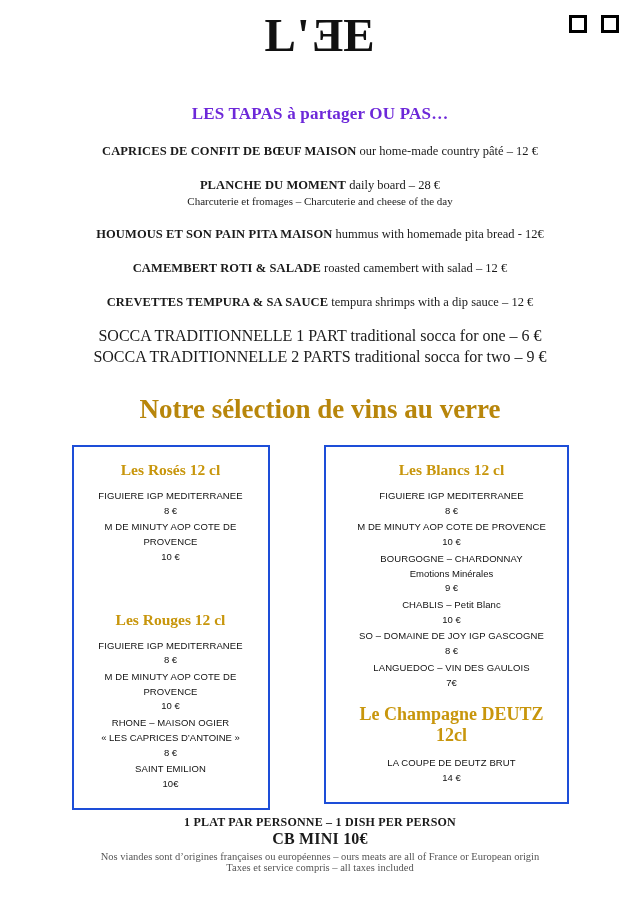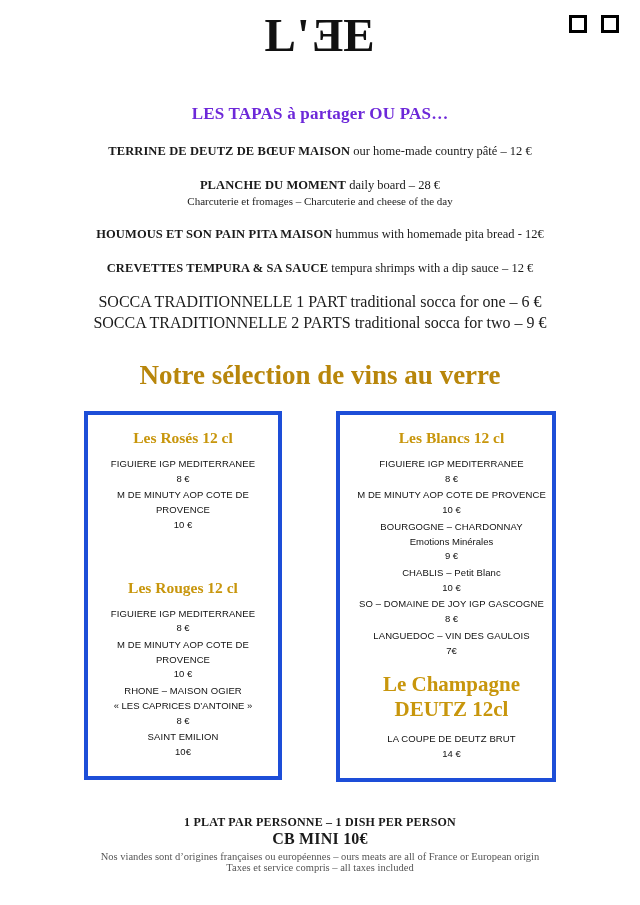--- a/index.html
+++ b/index.html
@@ -117,36 +117,36 @@
     margin-top: 26px;
     margin-bottom: 20px;
   }
   .wine-columns {
     display: flex;
     justify-content: center;
     gap: 54px;
     align-items: flex-start;
   }
   .wine-box {
-    border: 4px solid #1d4ed8;
+    border: 2px solid #1d4ed8;
     box-sizing: border-box;
     padding: 10px 6px 14px;
   }
   .wine-box.left { width: 198px; min-height: 320px; }
-  .wine-box.right { width: 220px; min-height: 320px; padding-left: 17px; }
+  .wine-box.right { width: 245px; min-height: 320px; padding-left: 17px; }
 
   .wine-heading {
     text-align: center;
     color: #c8960c;
     font-weight: bold;
     font-size: 15.5px;
     margin: 4px 0 10px;
   }
   .wine-heading.second { margin-top: 46px; text-align: center; }
-  .wine-heading.champ { margin-top: 14px; font-size: 21px; }
+  .wine-heading.champ { margin-top: 14px; font-size: 18px; }
 
   .wine-entry {
     text-align: center;
     font-family: "Liberation Sans", sans-serif;
     font-size: 9.5px;
     line-height: 1.55;
     color: #111;
     margin-bottom: 2px;
   }
   .wine-entry .wname { display: block; letter-spacing: 0.1px; }
@@ -188,32 +188,35 @@
     <span>L'</span><span class="mirror-e">E</span><span>E</span>
   </div>
   <div class="qr"></div>
 </div>
 
 <div class="tapas-title">LES TAPAS à partager OU PAS…</div>
 
 <div class="tapas-list">
 
   <div class="tapas-item">
-    <span class="name">TERRINE DE DEUTZ DE BŒUF MAISON</span><span class="desc"> our home-made country pâté – 12 €</span>
+    <span class="name">CAPRICES DE CONFIT DE BŒUF MAISON</span><span class="desc"> our home-made country pâté – 12 €</span>
   </div>
 
   <div class="tapas-item">
     <span class="name">PLANCHE DU MOMENT</span><span class="desc"> daily board – 28 €</span>
     <span class="sub">Charcuterie et fromages – Charcuterie and cheese of the day</span>
   </div>
 
   <div class="tapas-item">
     <span class="name">HOUMOUS ET SON PAIN PITA MAISON</span><span class="desc"> hummus with homemade pita bread - 12€</span>
   </div>
 
+  <div class="tapas-item">
+    <span class="name">CAMEMBERT ROTI &amp; SALADE</span><span class="desc"> roasted camembert with salad – 12 €</span>
+  </div>
 
   <div class="tapas-item">
     <span class="name">CREVETTES TEMPURA &amp; SA SAUCE</span><span class="desc"> tempura shrimps with a dip sauce – 12 €</span>
   </div>
 
   <div class="tapas-group">
     <div>
       <span class="name">SOCCA TRADITIONNELLE 1 PART</span><span class="desc"> traditional socca for one – 6 €</span>
     </div>
     <div>

